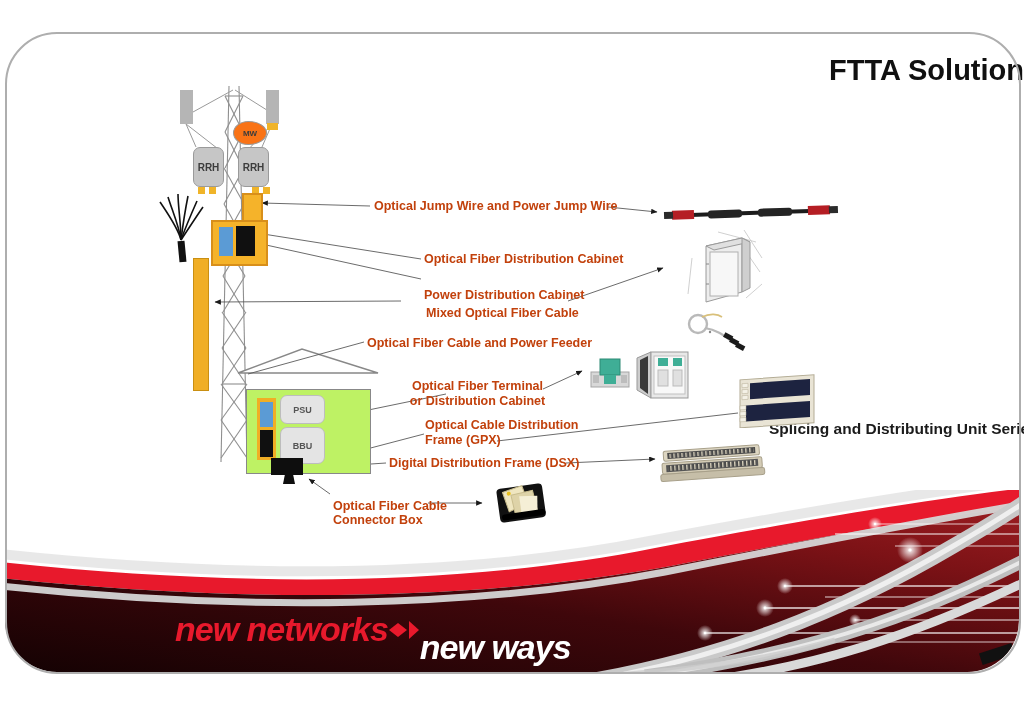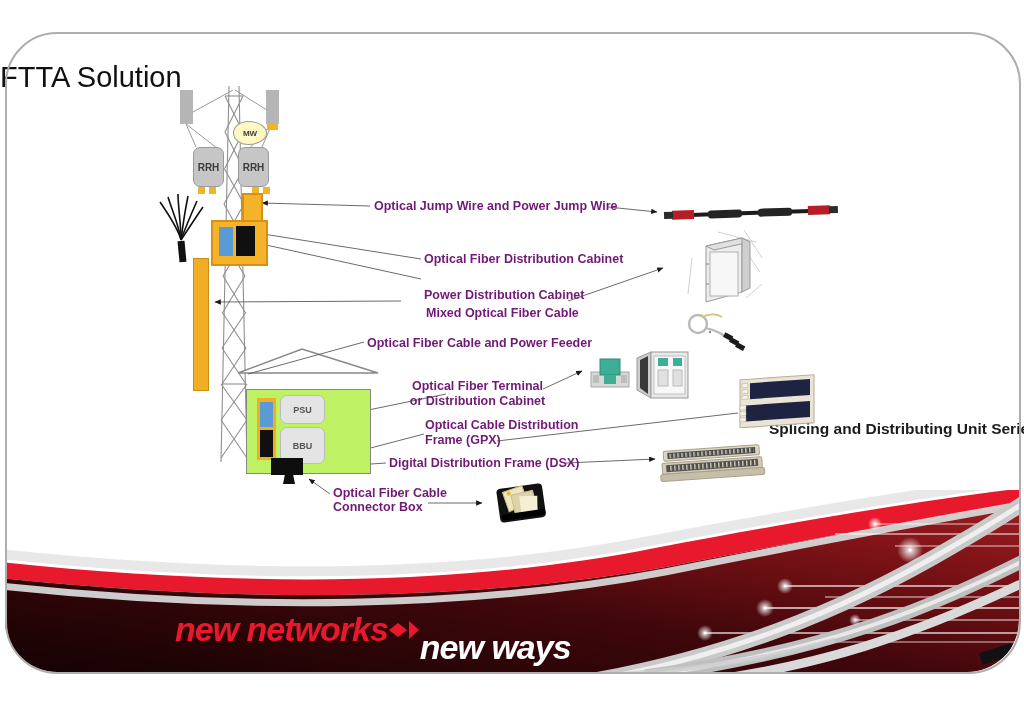--- a/index.html
+++ b/index.html
@@ -1,22 +1,22 @@
 <!DOCTYPE html>
 <html><head>
 <meta charset="utf-8">
 <style>
   html,body{margin:0;padding:0;background:#fff;}
   #page{position:relative;width:1024px;height:707px;background:#fff;overflow:hidden;
         font-family:"Liberation Sans",sans-serif;}
   .card-border{position:absolute;left:5px;top:32px;width:1012px;height:638px;
         border:2px solid #aeaeae;border-radius:52px;z-index:50;pointer-events:none;}
-  .title{position:absolute;left:0;right:0;top:54px;text-align:left;
-        font-size:29px;font-weight:400;color:#101010;letter-spacing:0;z-index:5;margin-top:7px;}
-  .lbl{position:absolute;font-size:12.5px;font-weight:600;color:#701a75;
+  .title{position:absolute;left:0;right:0;top:54px;text-align:right;
+        font-size:29px;font-weight:700;color:#101010;letter-spacing:0;z-index:5;}
+  .lbl{position:absolute;font-size:12.5px;font-weight:600;color:#c2410c;
         white-space:nowrap;z-index:6;line-height:15px;}
   .lbl.center{text-align:center;}
   .big-lbl{position:absolute;font-size:15.5px;font-weight:600;color:#1b1b1b;
         white-space:nowrap;z-index:6;}
   .abs{position:absolute;}
   .z7{z-index:7;}
   #diagram-svg{position:absolute;left:0;top:0;z-index:4;pointer-events:none;}
   .eq-label{display:flex;align-items:center;justify-content:center;
         font-weight:700;color:#3c3c3c;border-radius:7px;}
   
@@ -179,21 +179,21 @@
       <line x1="566" y1="463" x2="655" y2="459" marker-end="url(#arr)"></line>
       <line x1="330" y1="494" x2="309" y2="479" marker-end="url(#arr)"></line>
       <line x1="428" y1="503" x2="482" y2="503" marker-end="url(#arr)"></line>
     </g>
   </svg>
 
   <div class="abs z7" style="left:180px;top:90px;width:13px;height:34px;background:#b5b5b5;"></div>
   <div class="abs z7" style="left:266px;top:90px;width:13px;height:34px;background:#b5b5b5;"></div>
   <div class="abs z7" style="left:267px;top:123px;width:11px;height:7px;background:#f0b429;"></div>
 
-  <div class="abs z7 eq-label" style="left:233px;top:121px;width:32px;height:22px;background:#fef9c3;border:1px solid #9a9a9a;border-radius:45% 55% 55% 45% / 50%;font-size:8px;">
+  <div class="abs z7 eq-label" style="left:233px;top:121px;width:32px;height:22px;background:#f97316;border:1px solid #9a9a9a;border-radius:45% 55% 55% 45% / 50%;font-size:8px;">
     <span>MW</span>
   </div>
 
   <div class="abs z7 eq-label" style="left:193px;top:147px;width:29px;height:38px;background:#c6c6c6;border:1px solid #9a9a9a;font-size:10px;">
     <span>RRH</span>
   </div>
   <div class="abs z7 eq-label" style="left:238px;top:147px;width:29px;height:38px;background:#c6c6c6;border:1px solid #9a9a9a;font-size:10px;">
     <span>RRH</span>
   </div>
   <div class="abs z7" style="left:198px;top:187px;width:7px;height:7px;background:#f0b429;"></div>
@@ -233,21 +233,21 @@
   <div class="lbl" style="left:367px;top:336px;">Optical Fiber Cable and Power Feeder</div>
   <div class="lbl center" style="left:405px;top:379px;width:145px;">
     <div>Optical Fiber Terminal</div>
     <div>or Distribution Cabinet</div>
   </div>
   <div class="lbl" style="left:425px;top:418px;">
     <div>Optical Cable Distribution</div>
     <div>Frame (GPX)</div>
   </div>
   <div class="lbl" style="left:389px;top:456px;">Digital Distribution Frame (DSX)</div>
-  <div class="lbl" style="left:333px;top:486px;line-height:14px;z-index:8;">
+  <div class="lbl" style="left:333px;top:499px;line-height:14px;z-index:8;">
     <div>Optical Fiber Cable</div>
     <div>Connector Box</div>
   </div>
   <div class="big-lbl" style="left:769px;top:420px;">Splicing and Distributing Unit Series</div>
 
   <div class="abs z7" style="left:662px;top:200px;width:178px;height:26px;">
     <svg width="178" height="26" viewBox="0 0 178 26">
       <g transform="rotate(-2 89 13)">
         <rect x="14" y="11" width="150" height="4" fill="#1c1c1c"></rect>
         <rect x="46" y="9" width="34" height="8" rx="3" fill="#242424"></rect>

